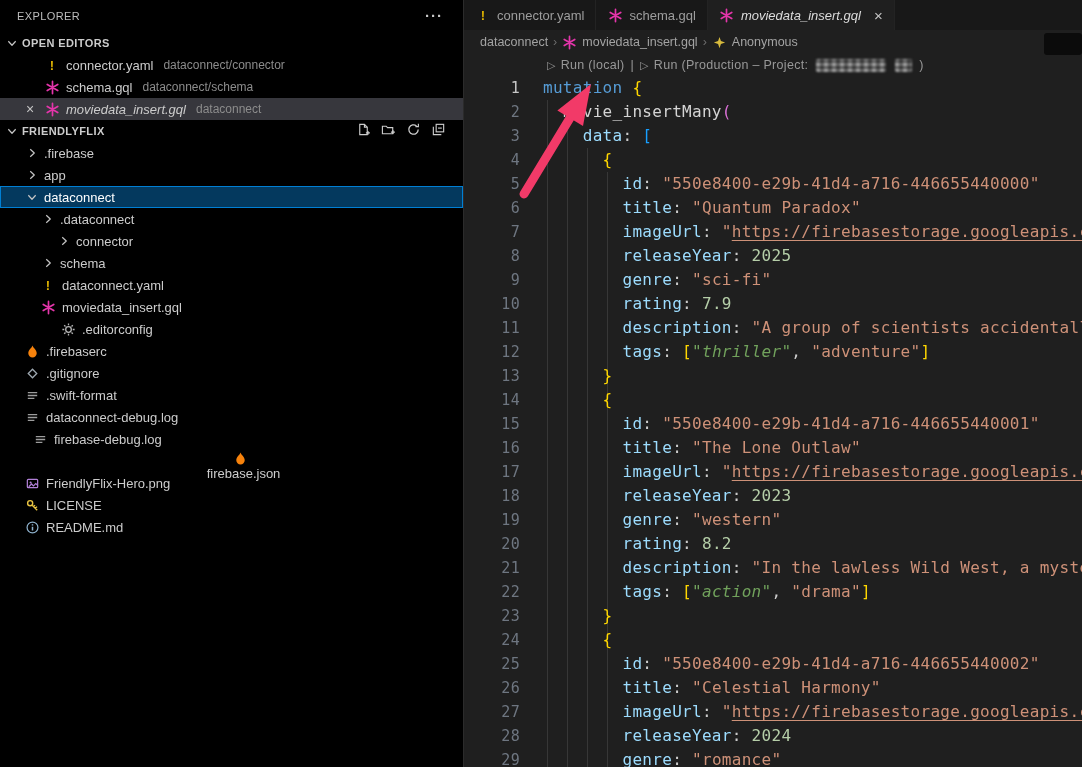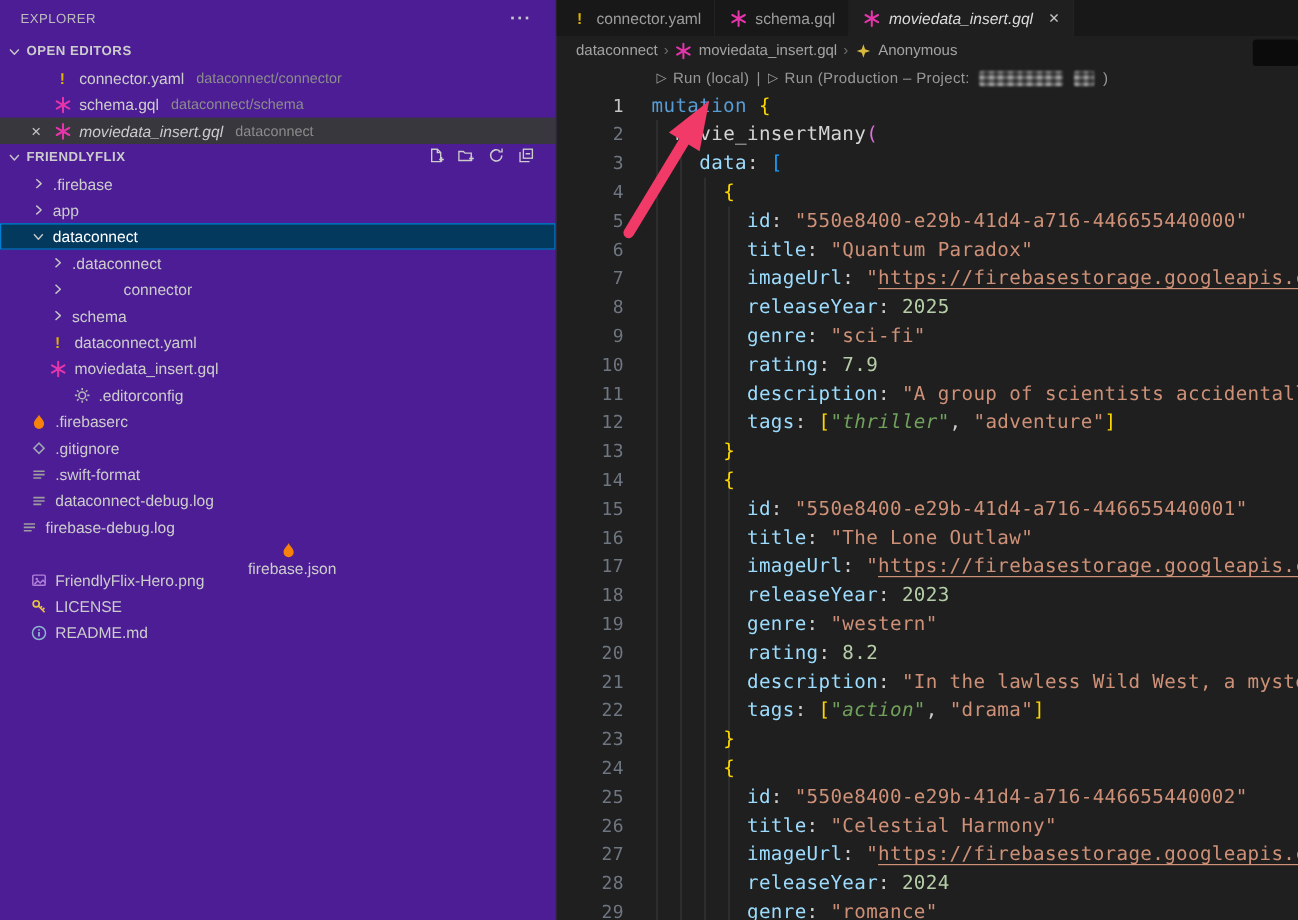--- a/index.html
+++ b/index.html
@@ -1,21 +1,21 @@
 <!DOCTYPE html>
 <html><head>
 <meta charset="utf-8">
 <style>
   *{box-sizing:border-box;margin:0;padding:0}
   html,body{width:1082px;height:767px;overflow:hidden;background:#1f1f1f}
   body{font-family:"Liberation Sans",sans-serif;-webkit-font-smoothing:antialiased}
   #app{position:relative;width:1082px;height:767px;display:flex;background:#1f1f1f;color:#ccc;overflow:hidden}
 
   
-  #sidebar{width:464px;min-width:464px;background:#4c1d95;border-right:1px solid #2b2b2b;overflow:hidden}
+  #sidebar{width:464px;min-width:464px;background:#000000;border-right:1px solid #2b2b2b;overflow:hidden}
   .sb-top{height:32px;display:flex;align-items:center;justify-content:space-between;padding:0 20px 0 17px;
           font-size:11px;letter-spacing:.4px;color:#bdbdbd}
   .dots{font-size:15px;font-weight:700;color:#c9c9c9;cursor:pointer;letter-spacing:1px;line-height:10px}
   .sect{height:22px;display:flex;align-items:center;padding-left:4px;font-size:11px;font-weight:700;color:#cccccc}
   .sect-label{margin-left:2px;letter-spacing:.4px}
   .chevwrap{width:16px;height:16px;display:inline-flex;align-items:center;justify-content:center;color:#c5c5c5;flex:none}
   .chevwrap svg{width:14px;height:14px}
   .chevwrap.exp svg{transform:rotate(90deg)}
   .ws-actions{margin-left:auto;display:flex;gap:7px;padding-right:14px}
   .ws-actions .ic{width:18px;height:18px;cursor:pointer}
@@ -209,21 +209,21 @@
           <span class="tlabel">dataconnect</span>
         </div>
         <div class="row tree-row" style="padding-left: 40px;">
           <span class="chevwrap" style="margin-right: 4px;">
             <svg viewBox="0 0 16 16">
               <path d="M6 3.8l4.6 4.2L6 12.2" fill="none" stroke="currentColor" stroke-width="1.4" stroke-linejoin="round"></path>
             </svg>
           </span>
           <span class="tlabel">.dataconnect</span>
         </div>
-        <div class="row tree-row" style="padding-left: 40px; gap: 43px;">
+        <div class="row tree-row" style="padding-left: 56px;">
           <span class="chevwrap" style="margin-right: 4px;">
             <svg viewBox="0 0 16 16">
               <path d="M6 3.8l4.6 4.2L6 12.2" fill="none" stroke="currentColor" stroke-width="1.4" stroke-linejoin="round"></path>
             </svg>
           </span>
           <span class="tlabel">connector</span>
         </div>
         <div class="row tree-row" style="padding-left: 40px;">
           <span class="chevwrap" style="margin-right: 4px;">
             <svg viewBox="0 0 16 16">
@@ -288,21 +288,21 @@
         <div class="row tree-row" style="padding-left: 24px;">
           <span class="ic">
             <svg viewBox="0 0 16 16">
               <g stroke="#9d9d9d" stroke-width="1.4" fill="none">
                 <path d="M3 5h10M3 8h10M3 11h7"></path>
               </g>
             </svg>
           </span>
           <span class="tlabel">dataconnect-debug.log</span>
         </div>
-        <div class="row tree-row" style="padding-left: 16px;">
+        <div class="row tree-row" style="padding-left: 32px;">
           <span class="ic">
             <svg viewBox="0 0 16 16">
               <g stroke="#9d9d9d" stroke-width="1.4" fill="none">
                 <path d="M3 5h10M3 8h10M3 11h7"></path>
               </g>
             </svg>
           </span>
           <span class="tlabel">firebase-debug.log</span>
         </div>
         <div class="row tree-row" style="padding-left: 24px; flex-direction: column;">

